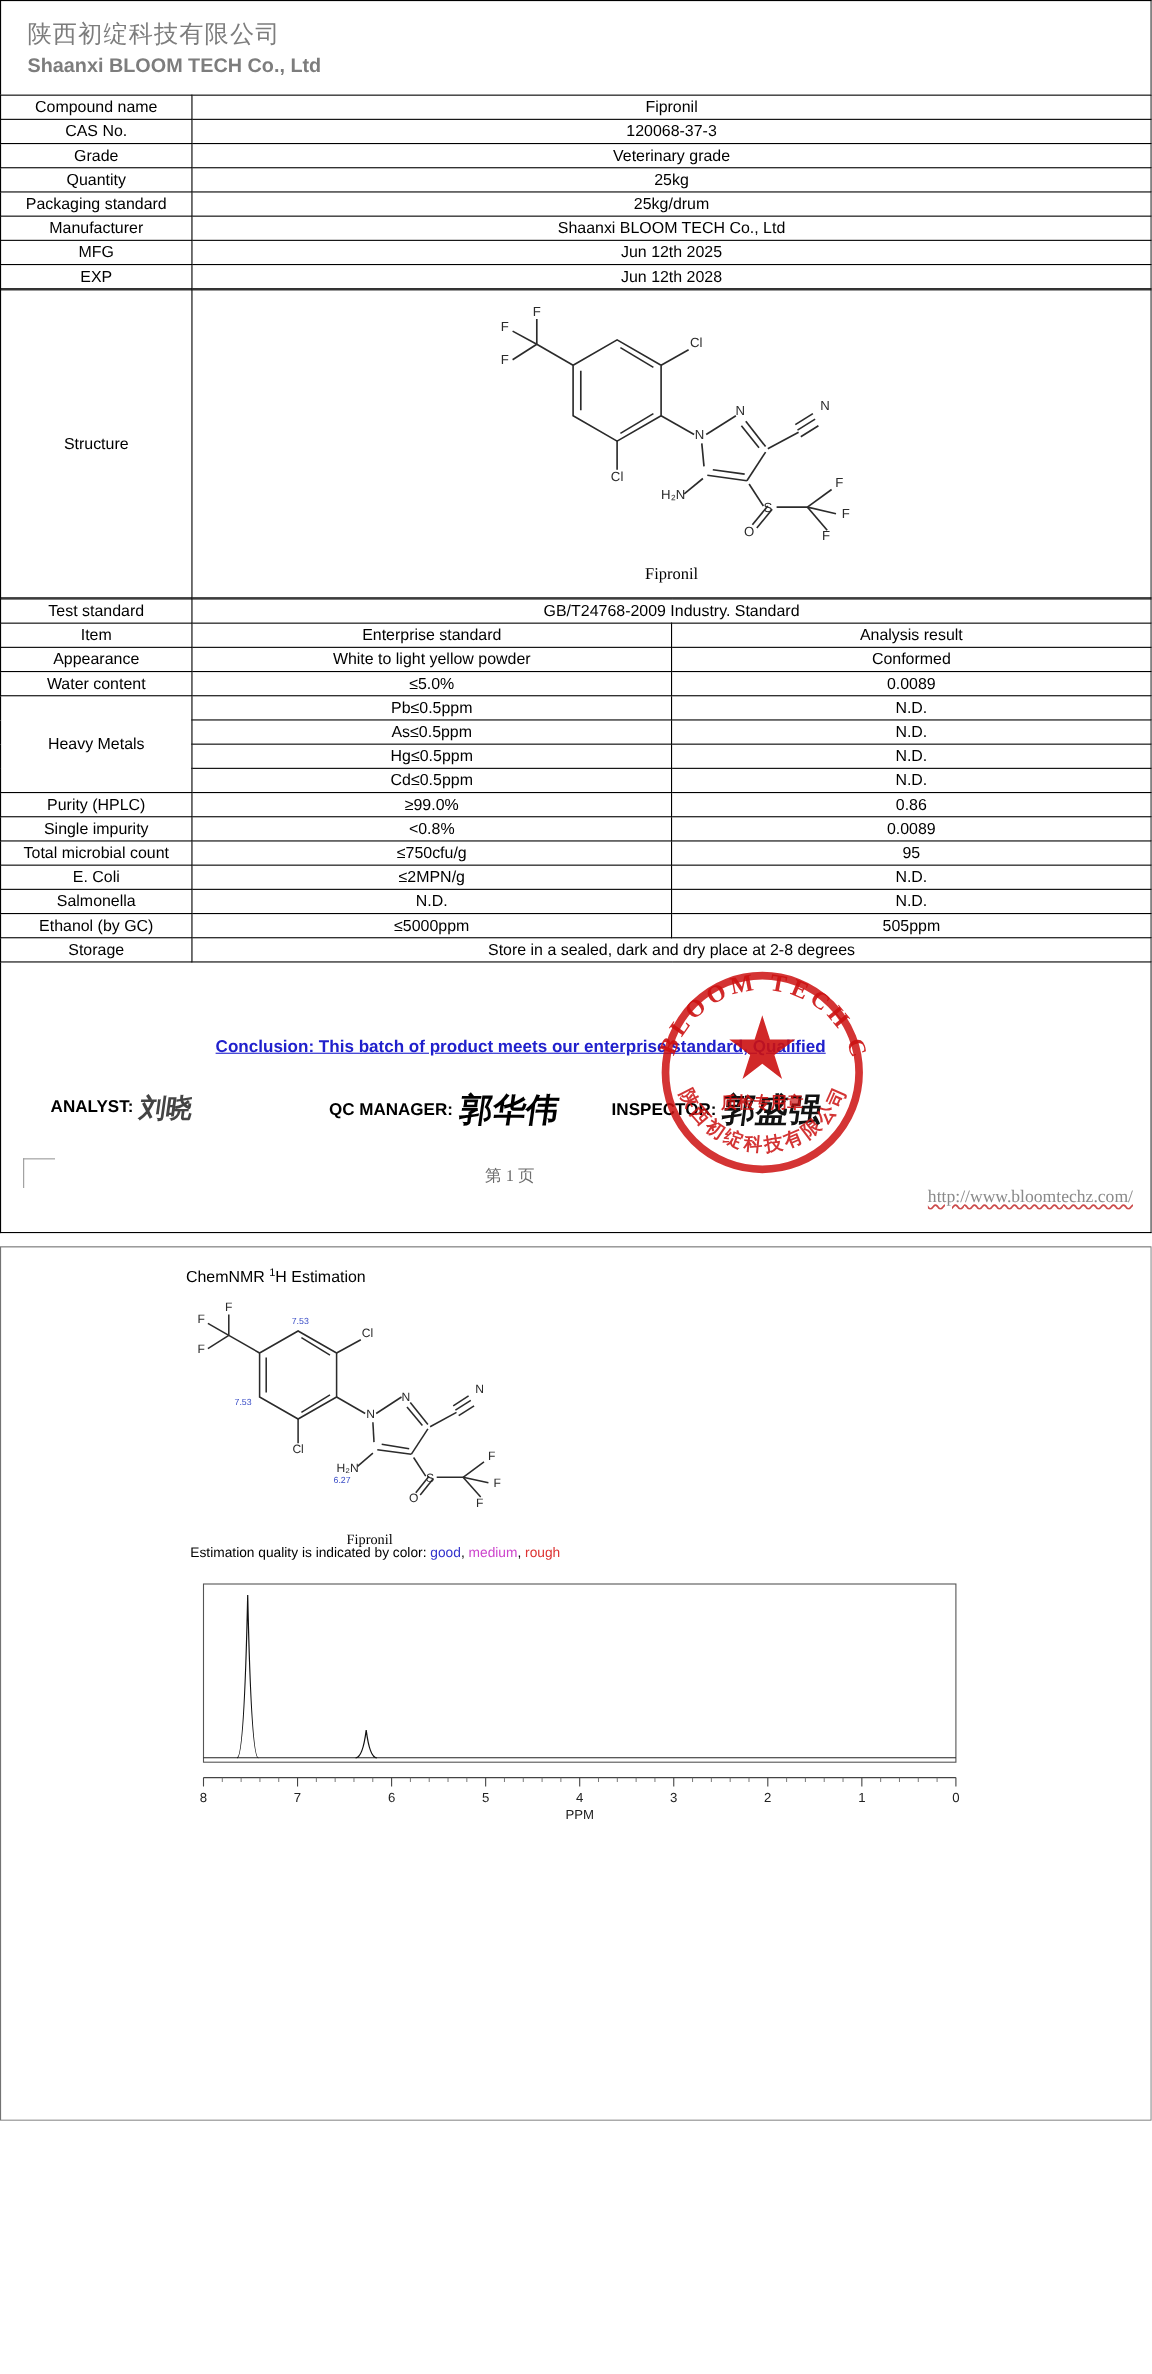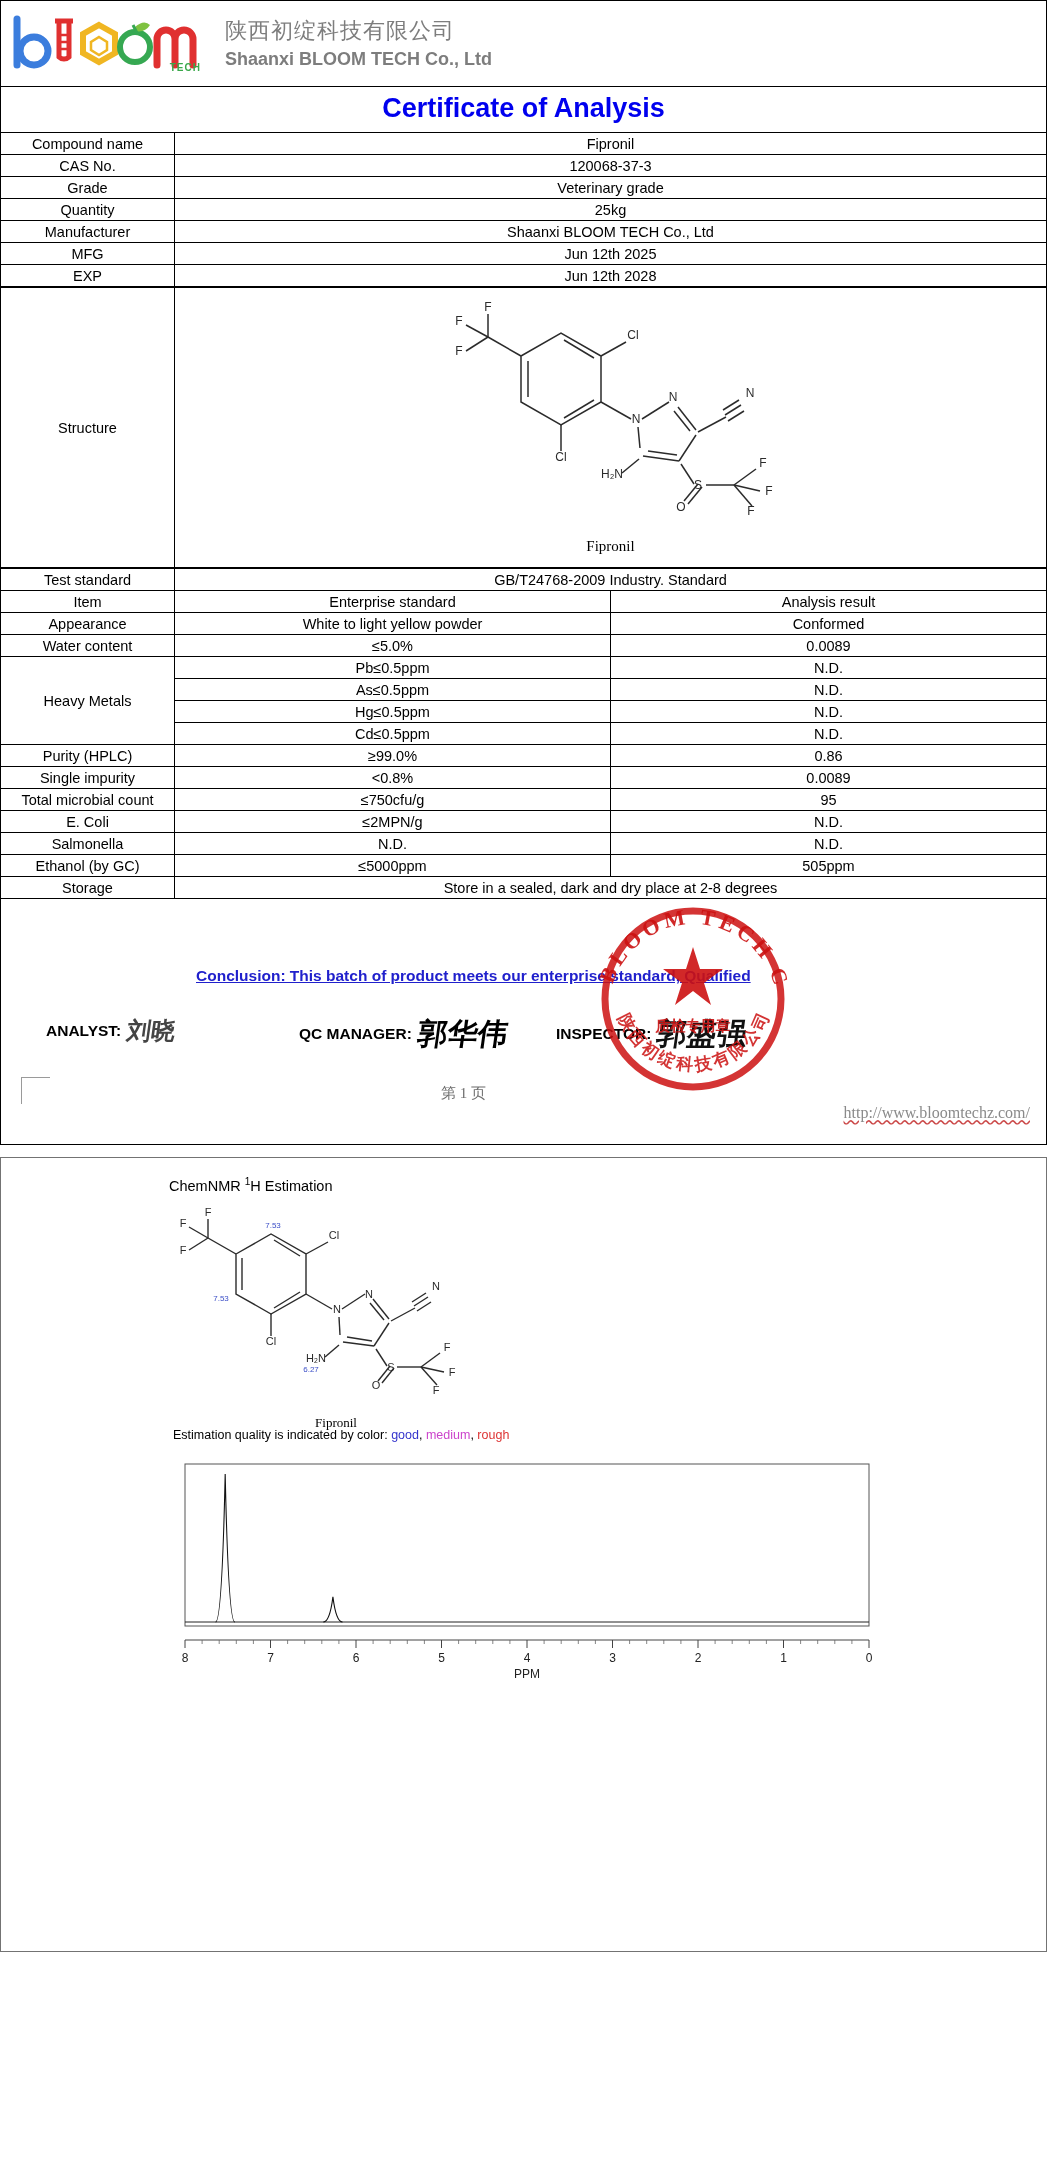--- a/index.html
+++ b/index.html
@@ -237,67 +237,48 @@
     font-size:13px;
     text-align:center;
   }
 </style>
 </head>
 <body>
 
 <div class="page">
 
   <div class="header">
-    <div class="logo">
-      <svg width="190" height="62" viewBox="0 0 190 62">
-
-        <path d="M6 6 L6 52" stroke="#3b7ddd" stroke-width="7" fill="none" stroke-linecap="round"></path>
-        <circle cx="23" cy="38" r="14" stroke="#3b7ddd" stroke-width="7" fill="none"></circle>
-
-        <path d="M44 8 L62 8 M48 8 L48 44 a7 7 0 0 0 10 0 L58 8" stroke="#e03030" stroke-width="5" fill="none"></path>
-        <path d="M50 22 L56 22 M50 29 L56 29 M50 36 L56 36" stroke="#e03030" stroke-width="2.5"></path>
-
-        <polygon points="88,12 104,21 104,40 88,49 72,40 72,21" stroke="#f0b622" stroke-width="6" fill="none"></polygon>
-        <polygon points="88,24 96,29 96,37 88,42 80,37 80,29" stroke="#f0b622" stroke-width="2.5" fill="none"></polygon>
-
-        <circle cx="124" cy="34" r="15" stroke="#36a852" stroke-width="6" fill="none"></circle>
-        <path d="M124 14 q9 -8 15 -2 q-5 8 -15 6" fill="#7fc241"></path>
-        <path d="M122 12 L126 20" stroke="#36a852" stroke-width="3"></path>
-
-        <path d="M146 52 L146 26 a9 9 0 0 1 18 0 L164 52 M164 26 a9 9 0 0 1 18 0 L182 52" stroke="#e03030" stroke-width="7" fill="none" stroke-linecap="round"></path>
-      </svg>
-      <span class="logo-tech">TECH</span>
-    </div>
     <div class="company">
       <div class="cn">陕西初绽科技有限公司</div>
       <div class="en">Shaanxi BLOOM TECH Co., Ltd</div>
     </div>
   </div>
 
-  <div class="title-box">
-    <div class="title">Certificate of Analysis</div>
-  </div>
 
   <table>
     <tbody id="info-body">
         <tr>
           <td class="c-label">Compound name</td>
           <td>Fipronil</td>
         </tr>
         <tr>
           <td class="c-label">CAS No.</td>
           <td>120068-37-3</td>
         </tr>
         <tr>
           <td class="c-label">Grade</td>
           <td>Veterinary grade</td>
         </tr>
         <tr>
           <td class="c-label">Quantity</td>
           <td>25kg</td>
+        </tr>
+        <tr>
+          <td class="c-label">Packaging standard</td>
+          <td>25kg/drum</td>
         </tr>
         <tr>
           <td class="c-label">Manufacturer</td>
           <td>Shaanxi BLOOM TECH Co., Ltd</td>
         </tr>
         <tr>
           <td class="c-label">MFG</td>
           <td>Jun 12th 2025</td>
         </tr>
         <tr>

